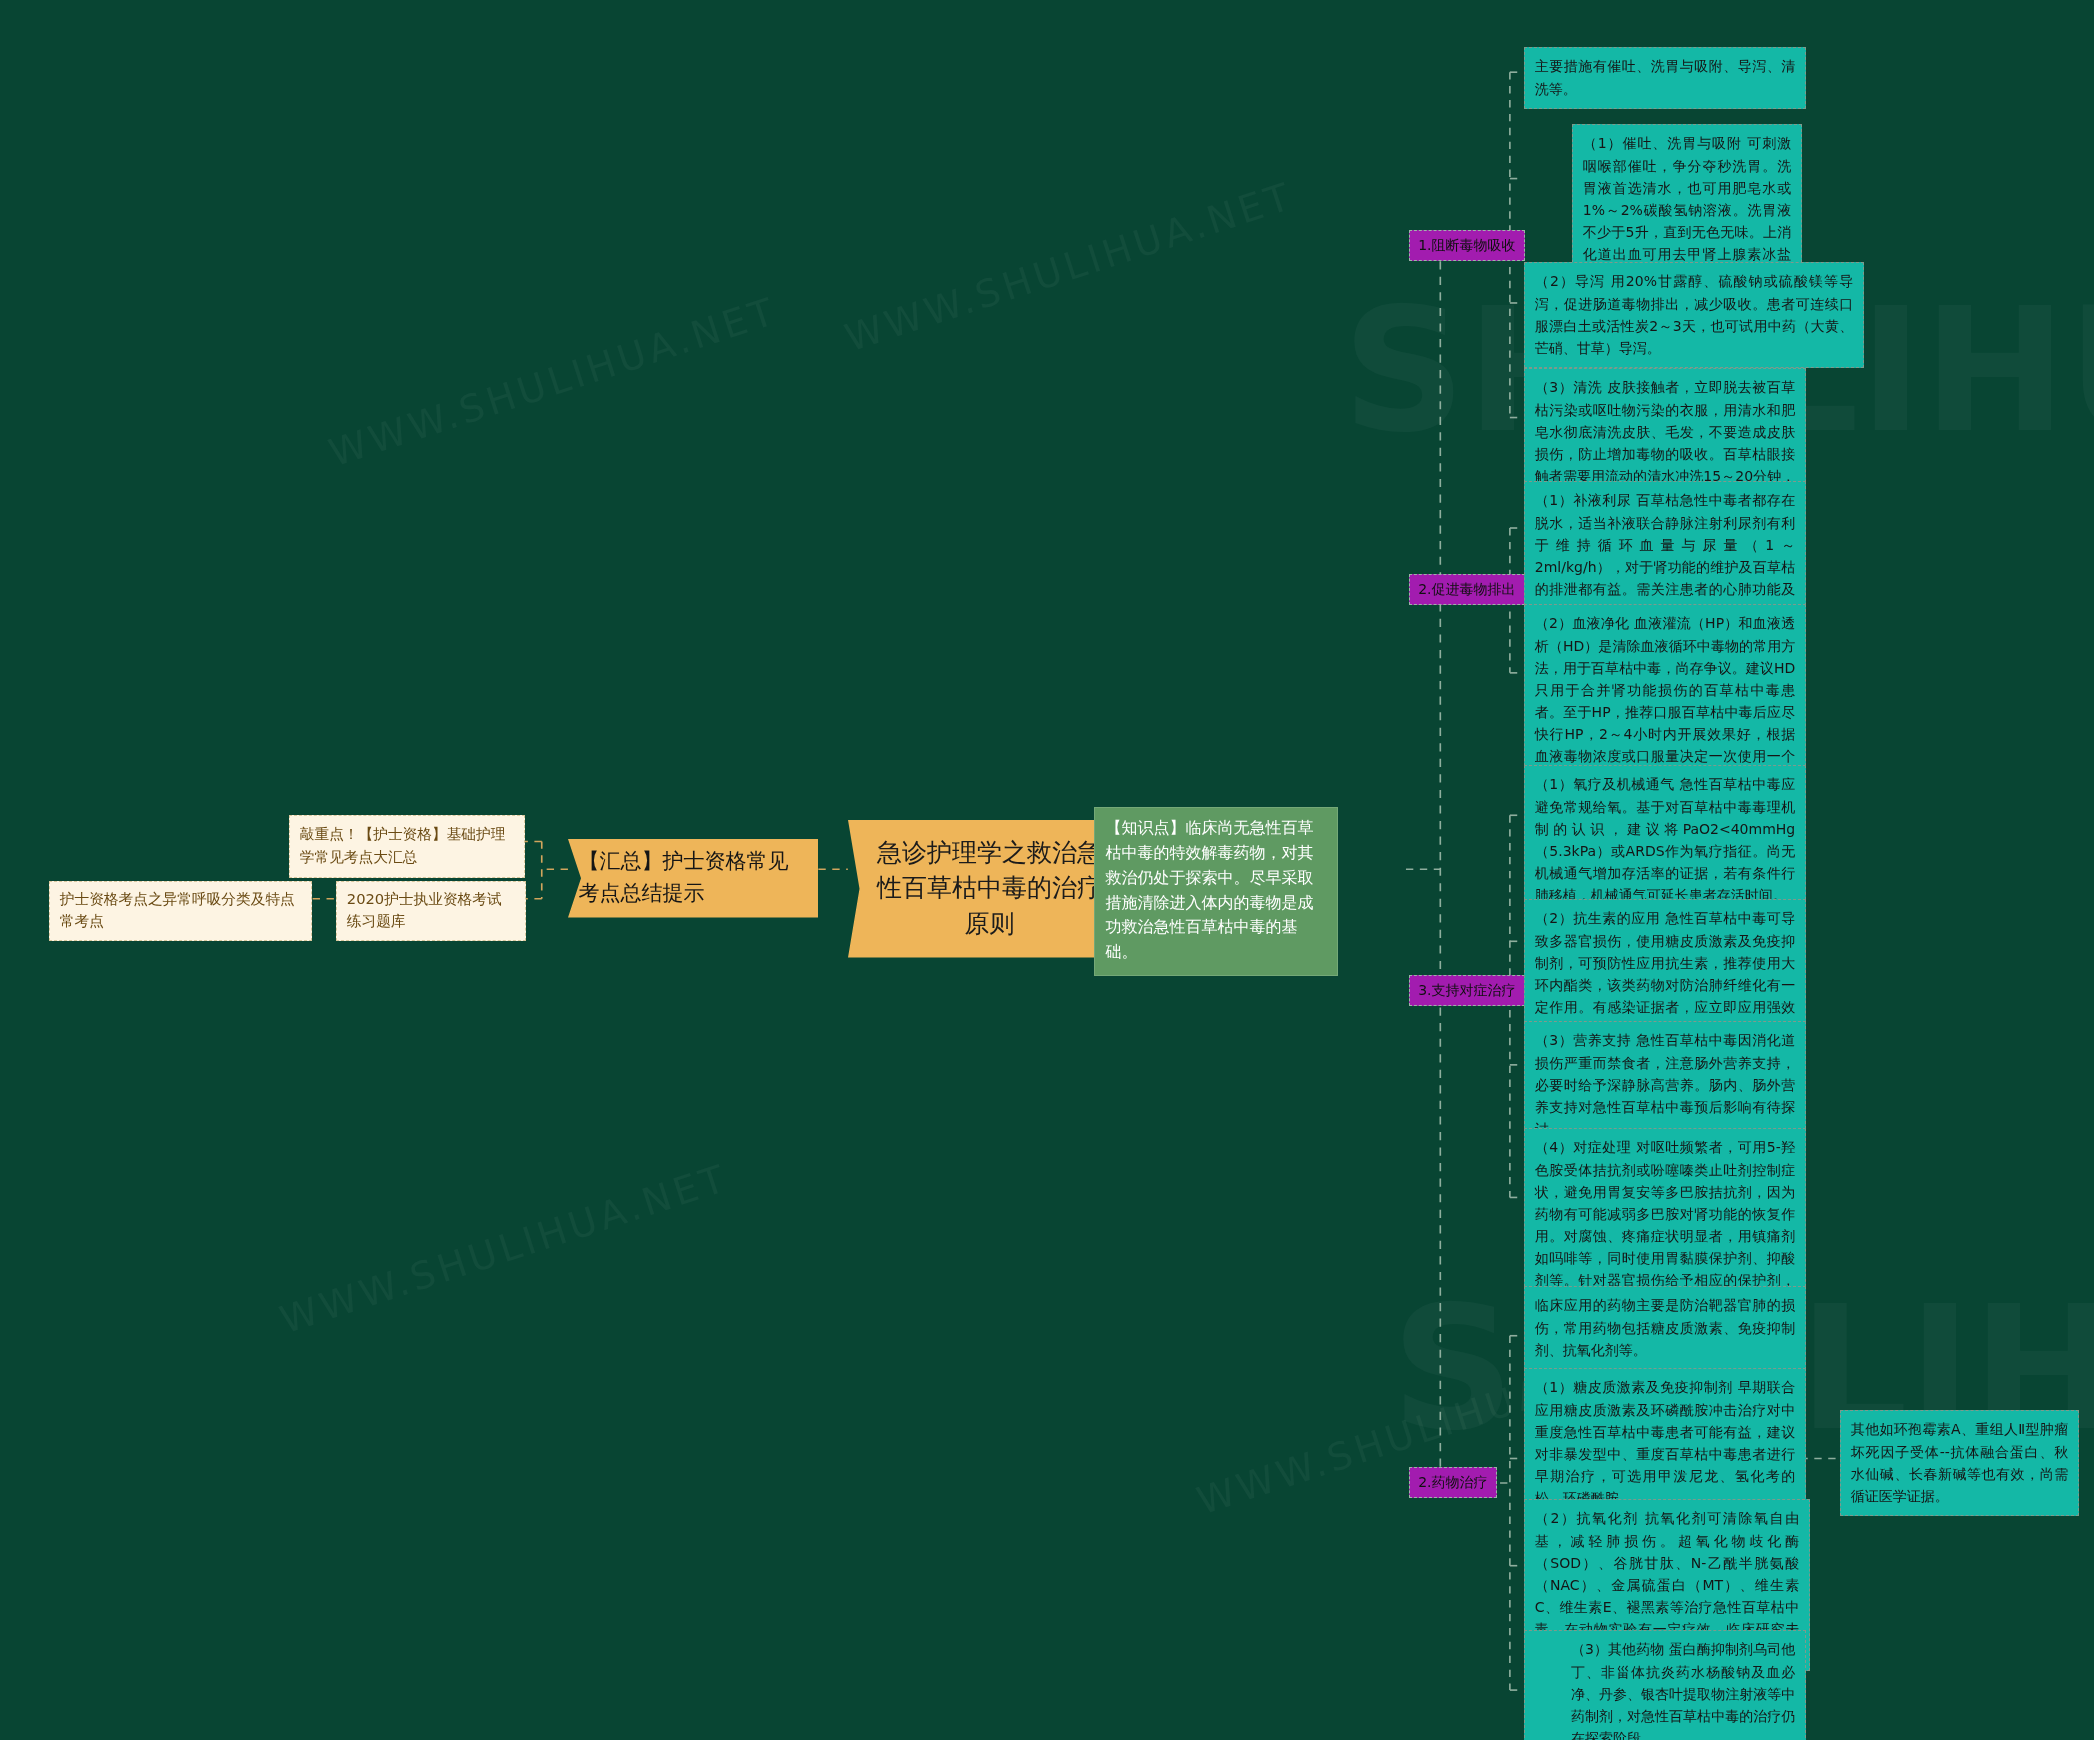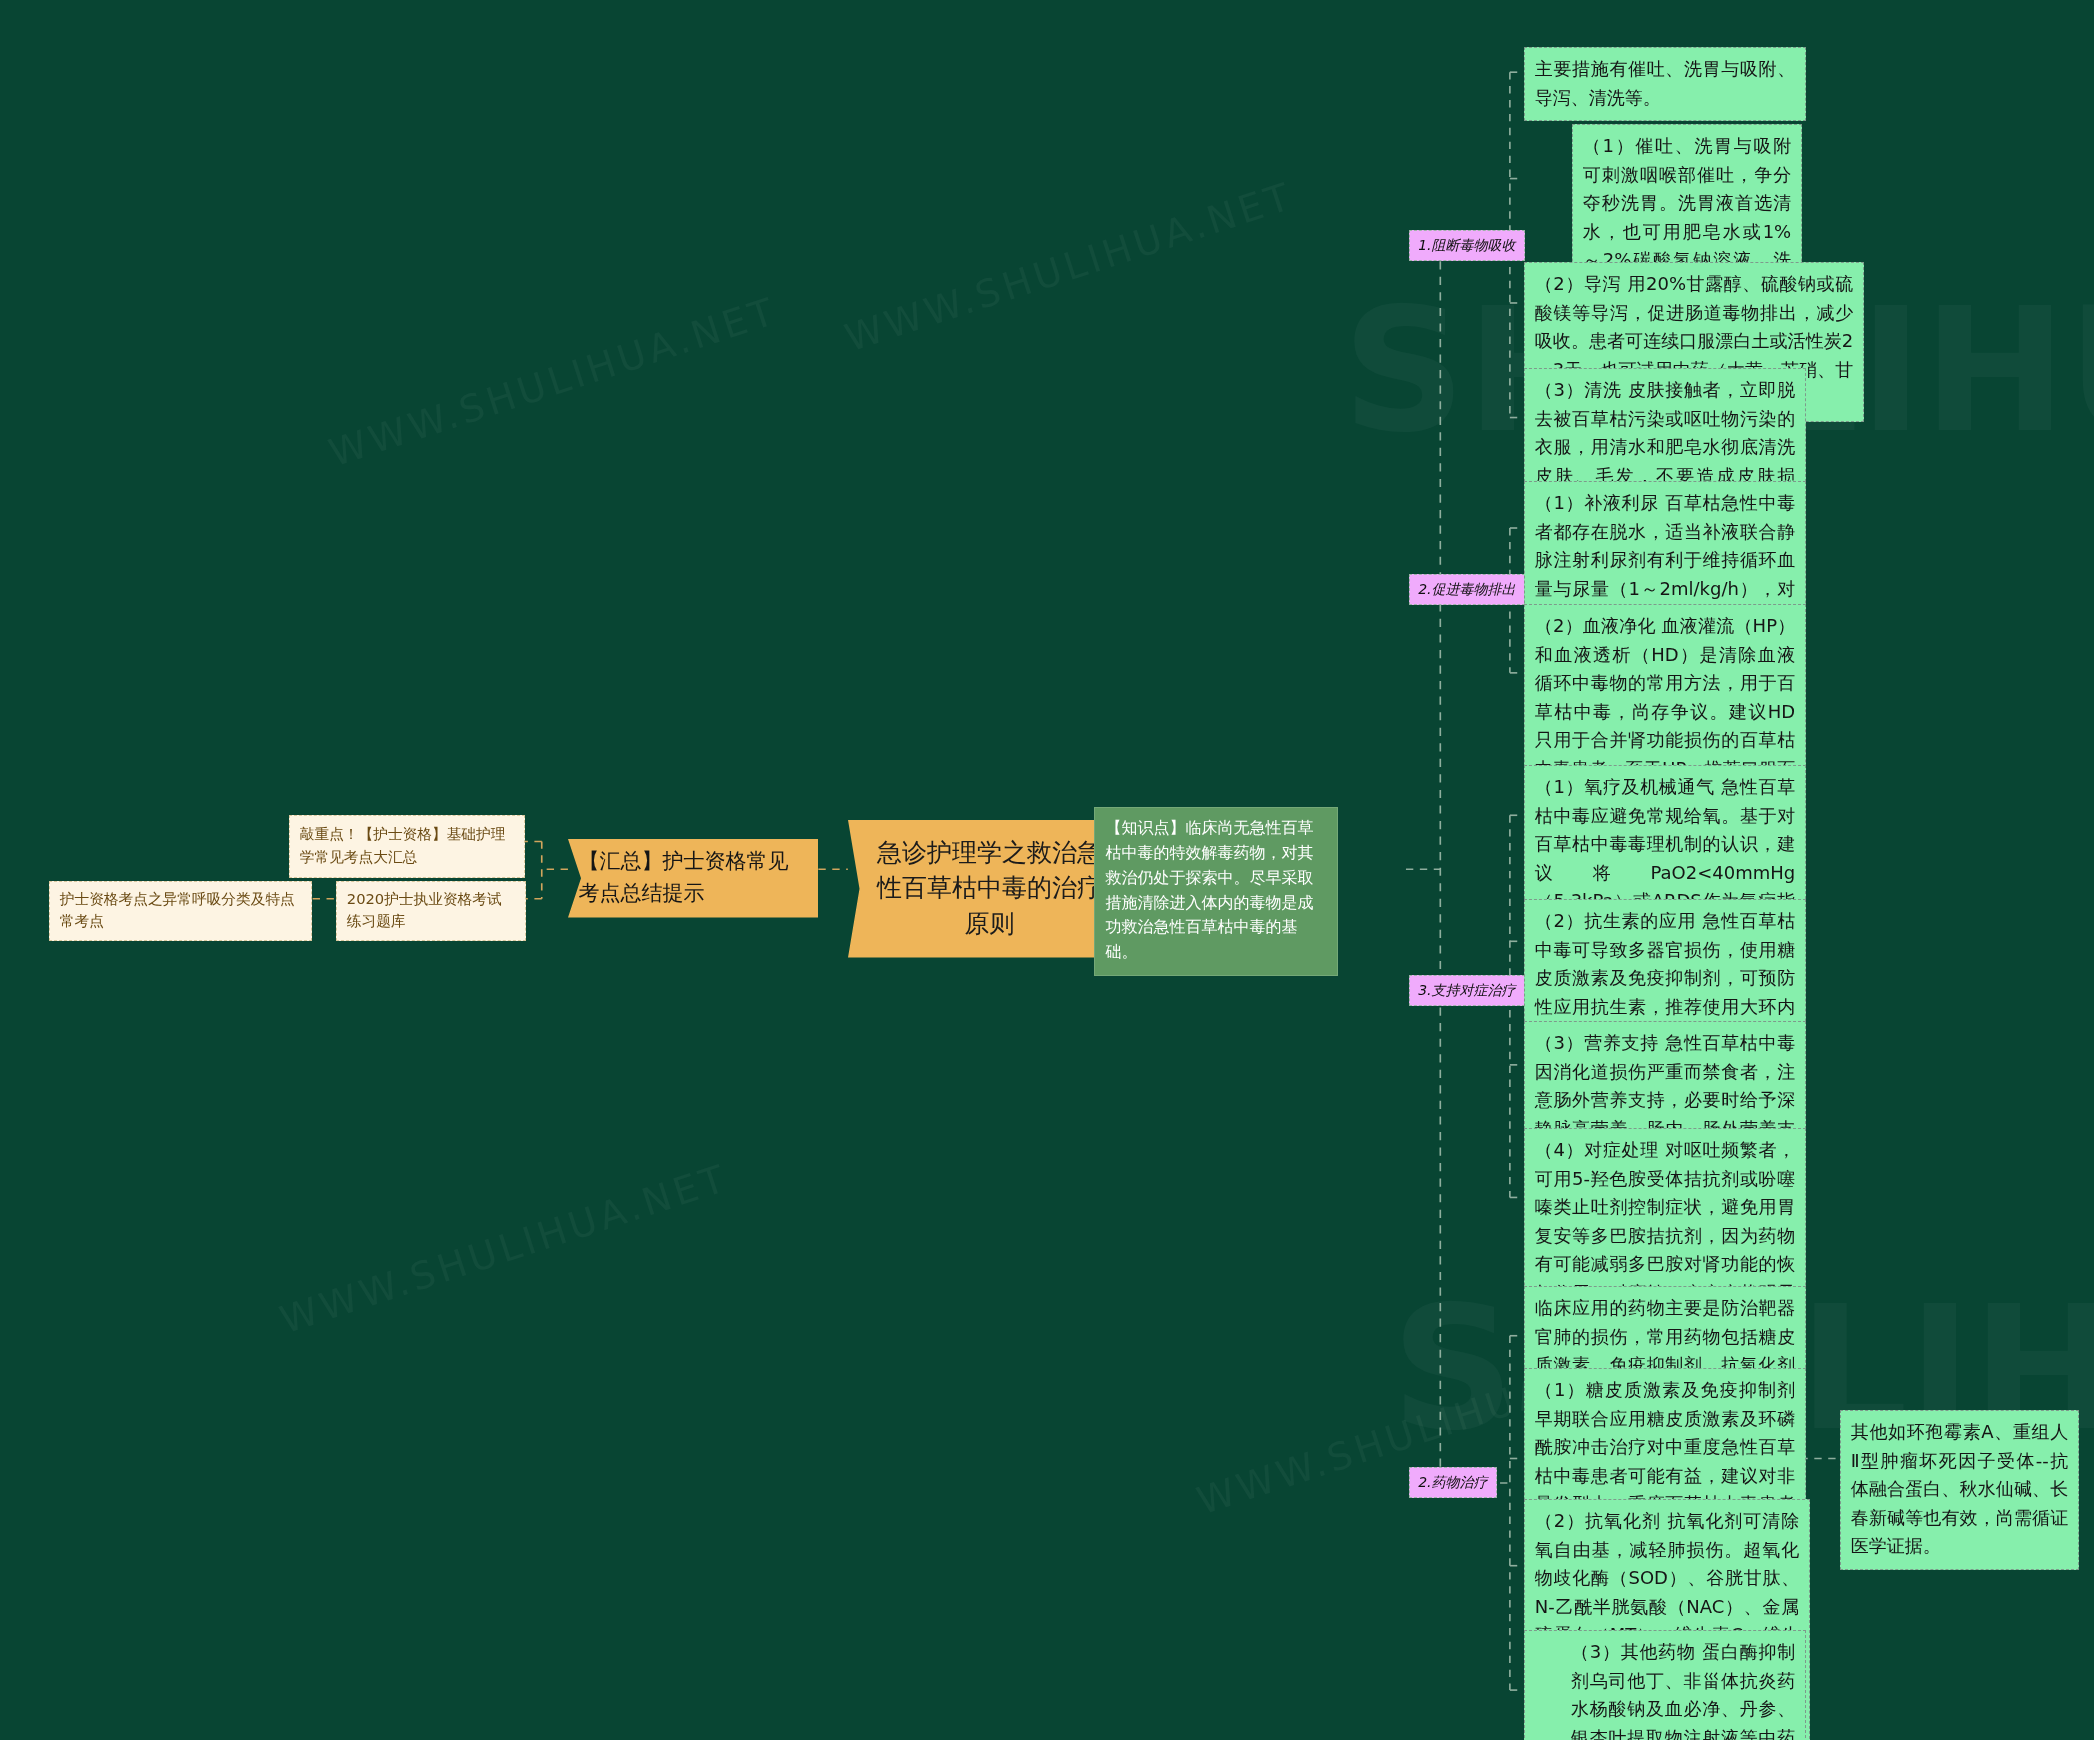--- a/index.html
+++ b/index.html
@@ -28,39 +28,38 @@
     font-size: 172px;
     font-weight: bold;
     color: rgba(255,255,255,0.035);
     letter-spacing: 0;
   }
 
   
   .node {
     position: absolute;
     border: 0.8px dashed #7e9a8c;
-    background: #86efac;
+    background: #14b8a6;
     color: #151515;
-    font-size: 18px;
+    font-size: 14px;
     line-height: 1.58;
     padding: 7.4px 9.8px 8.2px 9.8px;
     text-align: justify;
   }
 
   
   .branch-label {
     position: absolute;
-    background: #f0abfc;
+    background: #a21caf;
     border: 0.8px dashed #9db3a7;
     color: #101010;
     font-size: 14px;
     line-height: 1.3;
     padding: 4.9px 8.2px 5.7px 8.2px;
     white-space: nowrap;
-    font-style: italic;
   }
 
   
   .central {
     position: absolute;
     background: #eeb559;
     color: #1b1b1b;
     font-size: 25px;
     line-height: 1.42;
     text-align: center;

